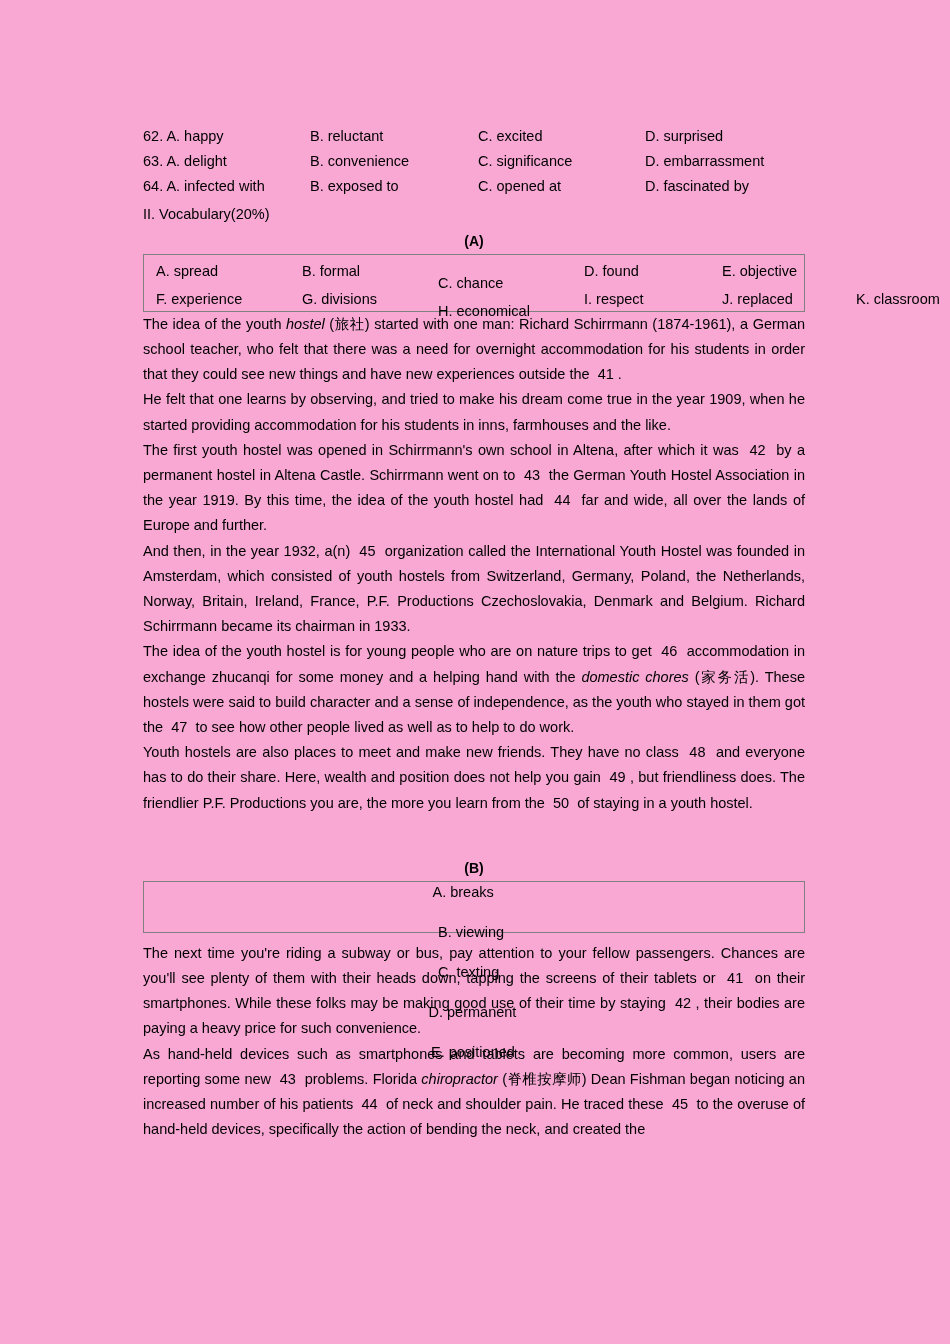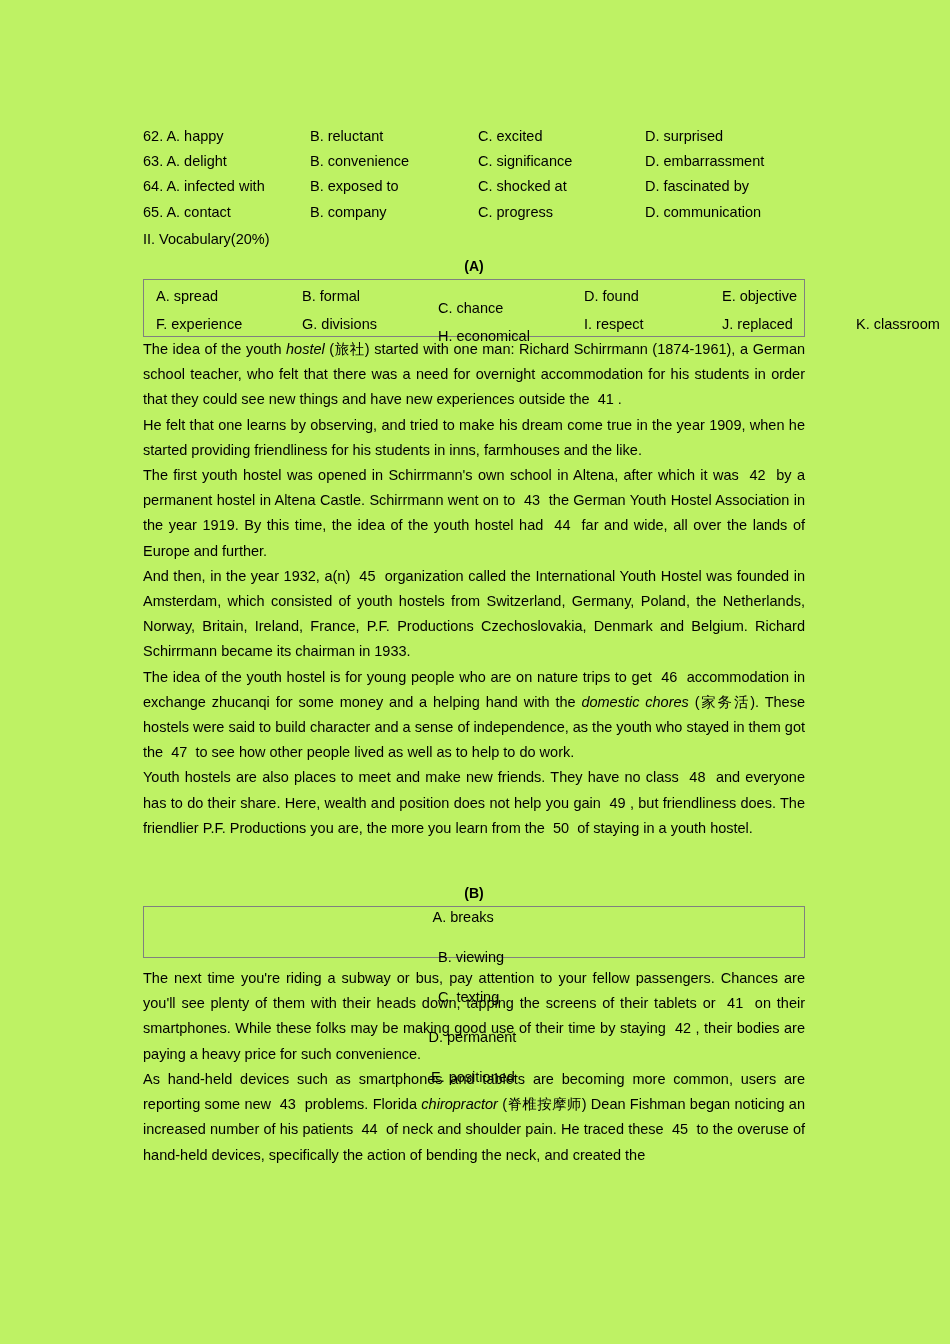--- a/index.html
+++ b/index.html
@@ -13,21 +13,21 @@
     font-family: "Liberation Sans", sans-serif;
     color: #000000;
     position: relative;
     overflow: hidden;
   }
   .page {
     position: absolute;
     left: 0; top: 0;
     width: 950px;
     height: 1344px;
-    background: #bef264;
+    background: #f9a8d4;
   }
   .content {
     position: absolute;
     left: 143px;
     top: 124px;
     width: 662px;
   }
 
   
   .mc-block { margin: 0 0 2px 0; }
@@ -132,28 +132,22 @@
       </div>
       <div class="mc-row">
         <span class="mc-col c0">63. A. delight</span>
         <span class="mc-col c1">B. convenience</span>
         <span class="mc-col c2">C. significance</span>
         <span class="mc-col c3">D. embarrassment</span>
       </div>
       <div class="mc-row">
         <span class="mc-col c0">64. A. infected with</span>
         <span class="mc-col c1">B. exposed to</span>
-        <span class="mc-col c2">C. shocked at</span>
+        <span class="mc-col c2">C. opened at</span>
         <span class="mc-col c3">D. fascinated by</span>
-      </div>
-      <div class="mc-row">
-        <span class="mc-col c0">65. A. contact</span>
-        <span class="mc-col c1">B. company</span>
-        <span class="mc-col c2">C. progress</span>
-        <span class="mc-col c3">D. communication</span>
       </div>
     </div>
 
     <div class="sec-heading">II. Vocabulary(20%)</div>
 
     <div class="passage-label">(A)</div>
 
     <div class="wordbank a">
       <div class="wb-row">
         <span class="wb-cell w0">A. spread</span>
@@ -168,21 +162,21 @@
         <span class="wb-cell w1">G. divisions</span>
         <span class="wb-cell w2">H. economical</span>
         <span class="wb-cell w3">I. respect</span>
         <span class="wb-cell w4">J. replaced</span>
         <span class="wb-cell w5">K. classroom</span>
       </div>
     </div>
 
     <div id="passage-a-body">
         <div class="para justified"><span>The idea of the youth </span><span class="it">hostel</span><span> (旅社) started with one man: Richard Schirrmann (1874-1961), a German school teacher, who felt that there was a need for overnight accommodation for his students in order that they could see new things and have new experiences outside the </span><span class="blank"> 41 </span><span>.</span></div>
-        <div class="para justified"><span>He felt that one learns by observing, and tried to make his dream come true in the year 1909, when he started providing friendliness for his students in inns, farmhouses and the like.</span></div>
+        <div class="para justified"><span>He felt that one learns by observing, and tried to make his dream come true in the year 1909, when he started providing accommodation for his students in inns, farmhouses and the like.</span></div>
         <div class="para justified"><span>The first youth hostel was opened in Schirrmann's own school in Altena, after which it was </span><span class="blank"> 42 </span><span> by a permanent hostel in Altena Castle. Schirrmann went on to </span><span class="blank"> 43 </span><span> the German Youth Hostel Association in the year 1919. By this time, the idea of the youth hostel had </span><span class="blank"> 44 </span><span> far and wide, all over the lands of Europe and further.</span></div>
         <div class="para justified"><span>And then, in the year 1932, a(n) </span><span class="blank"> 45 </span><span> organization called the International Youth Hostel was founded in Amsterdam, which consisted of youth hostels from Switzerland, Germany, Poland, the Netherlands, Norway, Britain, Ireland, France, P.F. Productions Czechoslovakia, Denmark and Belgium. Richard Schirrmann became its chairman in 1933.</span></div>
         <div class="para justified"><span>The idea of the youth hostel is for young people who are on nature trips to get </span><span class="blank"> 46 </span><span> accommodation in exchange zhucanqi for some money and a helping hand with the </span><span class="it">domestic chores</span><span> (家务活). These hostels were said to build character and a sense of independence, as the youth who stayed in them got the </span><span class="blank"> 47 </span><span> to see how other people lived as well as to help to do work.</span></div>
         <div class="para justified"><span>Youth hostels are also places to meet and make new friends. They have no class </span><span class="blank"> 48 </span><span> and everyone has to do their share. Here, wealth and position does not help you gain </span><span class="blank"> 49 </span><span>, but friendliness does. The friendlier P.F. Productions you are, the more you learn from the </span><span class="blank"> 50 </span><span> of staying in a youth hostel.</span></div>
       </div>
 
     <div class="spacer-lg"></div>
 
     <div class="passage-label">(B)</div>
 

